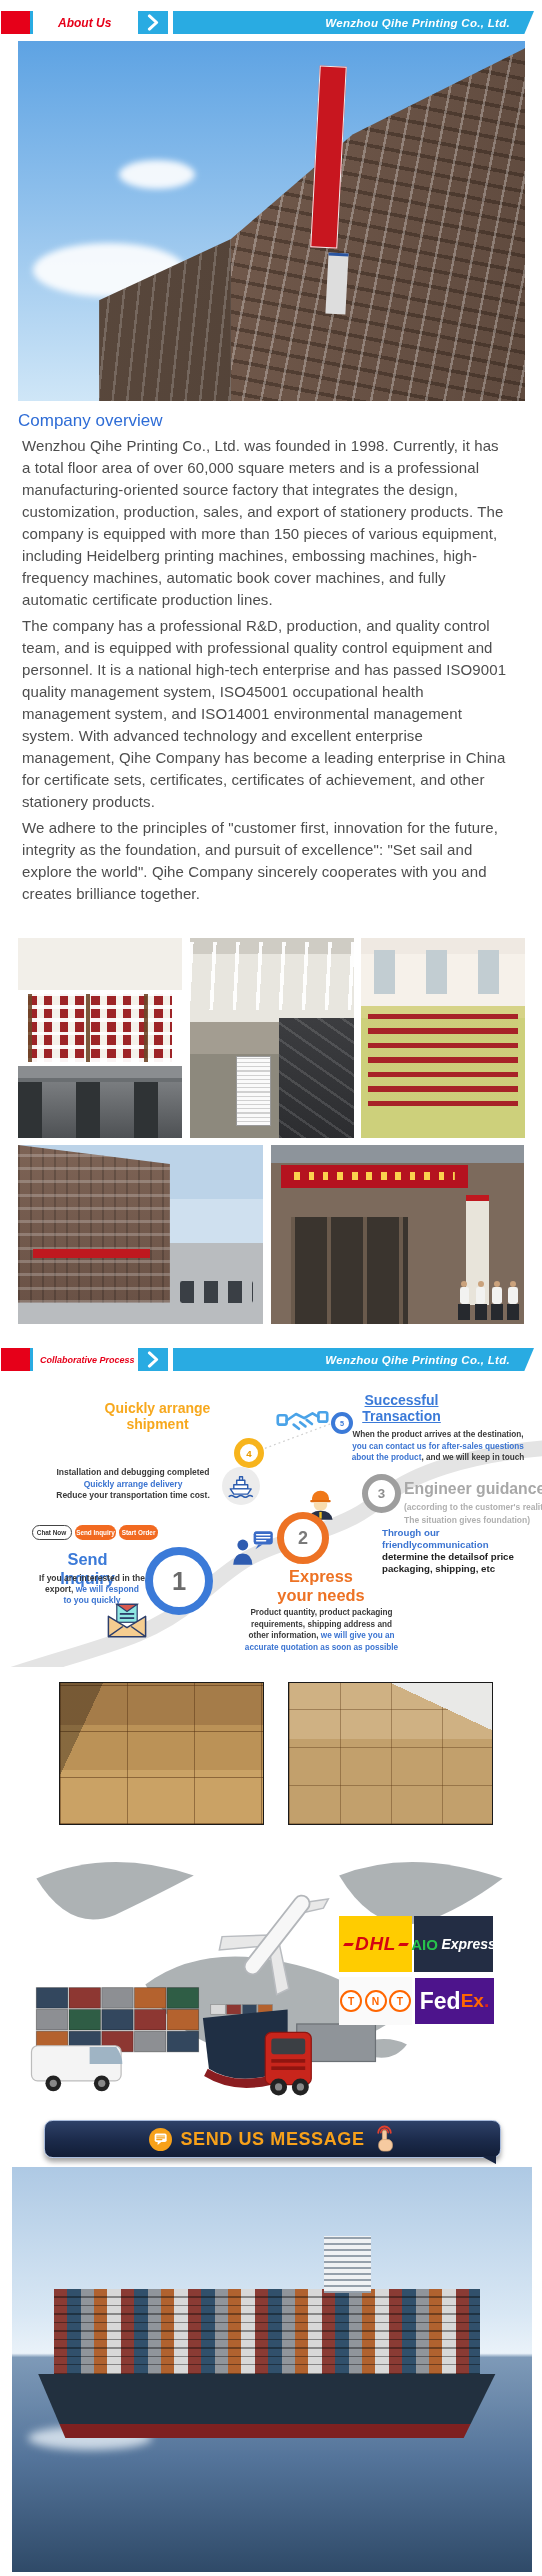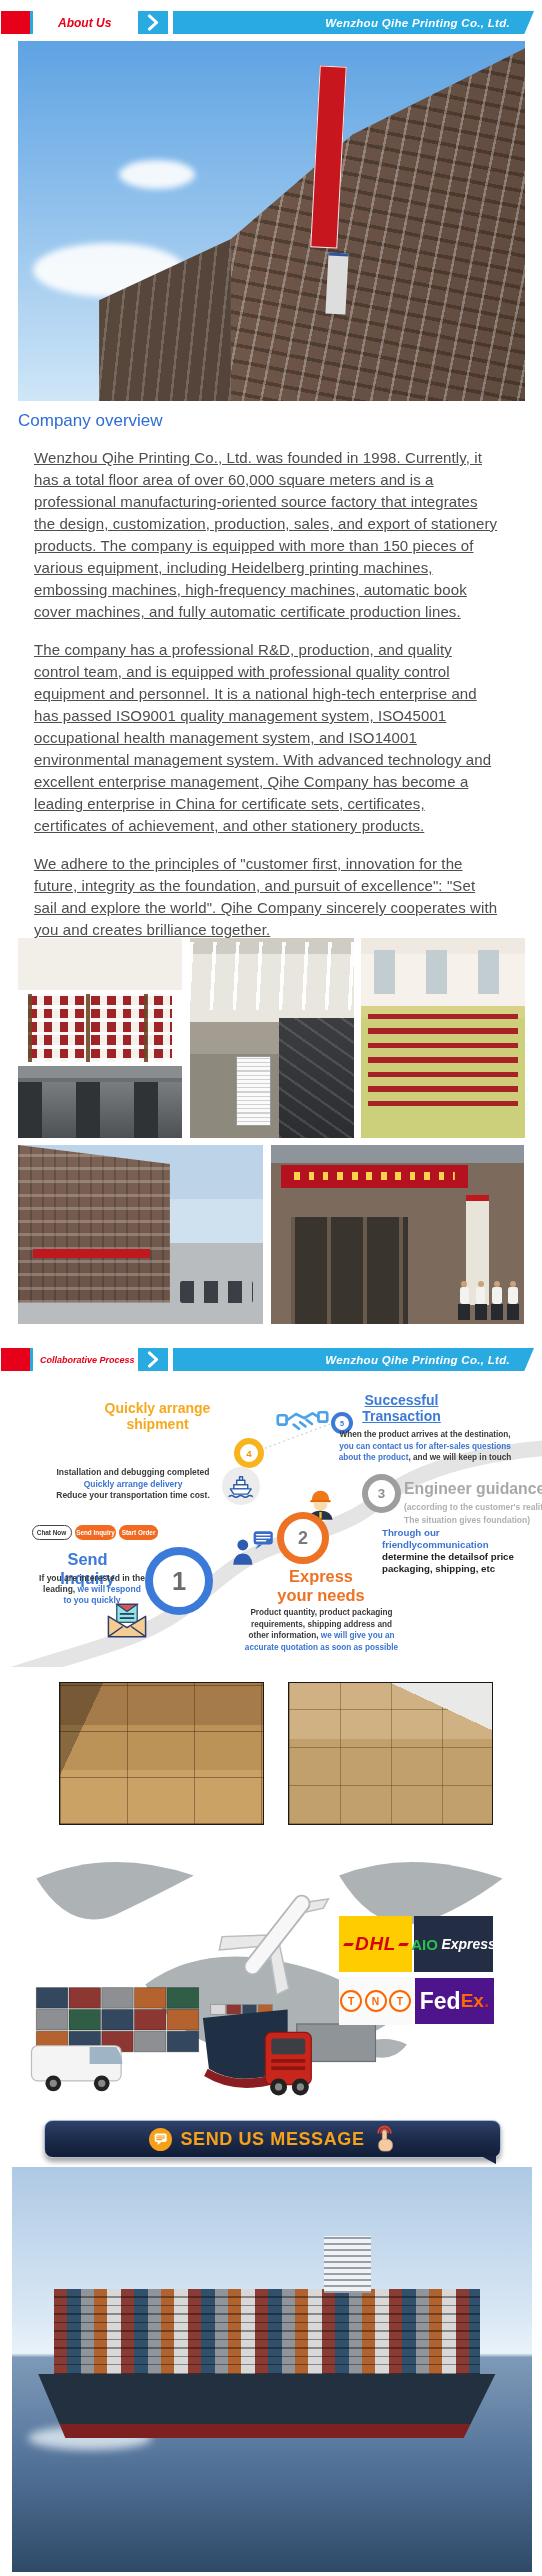--- a/index.html
+++ b/index.html
@@ -35,21 +35,21 @@
      clip-path:polygon(16% 100%,16% 72%,42% 55%,42% 100%);
      background-image:
        repeating-linear-gradient(96deg,rgba(255,255,255,.18) 0 2.4px,transparent 2.4px 14.5px),
        linear-gradient(100deg,#5c4a3e,#4c3d33);}
   .bld-sign-red{position:absolute;left:58.5%;top:7%;width:5%;height:50%;background:#c8161f;border:1.2px solid #eee;transform:rotate(3deg);}
   .bld-sign-white{position:absolute;left:61%;top:59%;width:4%;height:16%;background:#ddd;border-top:3.6px solid #2a55a0;transform:rotate(3deg);}
 
   
   .ov-title{position:absolute;left:18px;top:411px;font-size:17px;font-weight:500;color:#2e6cd6;}
   .ov-body{position:absolute;left:18px;top:431px;width:497px;font-size:15px;line-height:22px;letter-spacing:0.1px;color:#4d4d4d;}
-  .ov-body p{margin:16px;text-decoration:underline;}
+  .ov-body p{margin:4px;}
 
   
   .ph{position:absolute;overflow:hidden;background:#eee;}
   #ph1{left:18px;top:938px;width:164px;height:200px;
      background:linear-gradient(180deg,#f2efe9 0 26%,#ffffff 26% 64%,#8a8d90 64% 70%,#6a6e71 70% 100%);}
   .wall-red{position:absolute;left:6%;right:6%;top:28%;height:34%;
      background-image:
        repeating-linear-gradient(90deg,rgba(110,70,40,.9) 0 3.6px,transparent 3.6px 58px),
        repeating-linear-gradient(0deg,rgba(255,255,255,.95) 0 3.6px,transparent 3.6px 13.3px),
        repeating-linear-gradient(90deg,rgba(150,18,22,.92) 0 8.5px,rgba(255,255,255,0) 8.5px 15.8px);
@@ -108,21 +108,21 @@
   .t-blue-big{color:#3b7ad8;font-weight:bold;font-size:14px;line-height:16.4px;}
   .t-deep-orange{color:#ed7224;font-weight:bold;font-size:16.4px;line-height:19px;}
   .t-gray-big{color:#a8a8a8;font-weight:bold;font-size:15.8px;white-space:nowrap;}
   .sm{font-size:8.2px;line-height:11.5px;font-weight:600;color:#3a3a3a;}
   .sm .bl, .bl{color:#3b74d1;font-weight:bold;}
   #s4t{left:91px;top:19.4px;width:133px;}
   #s4l{left:42px;top:85px;width:182px;font-size:8.5px;}
   #shipcircle{position:absolute;left:222px;top:85px;width:38px;height:38px;border-radius:50%;background:#ececec;display:flex;align-items:center;justify-content:center;}
   #s5hand{position:absolute;left:276px;top:22px;}
   #s5t{left:347px;top:9.7px;width:109px;text-decoration:underline;}
-  #s5l{left:324px;top:47px;width:202px;}
+  #s5l{left:337px;top:47px;width:202px;}
   #s3t{position:absolute;left:404px;top:98px;}
   #s3p{position:absolute;left:404px;top:119px;width:138px;font-size:8.5px;line-height:12.7px;font-weight:bold;color:#b0b0b0;white-space:nowrap;overflow:hidden;}
   #s3b{position:absolute;left:382px;top:145px;width:164px;font-size:9.7px;line-height:12px;font-weight:bold;color:#222;}
   .pill{position:absolute;top:143px;height:14.5px;border-radius:7.3px;display:flex;align-items:center;justify-content:center;font-size:6.4px;font-weight:bold;box-sizing:border-box;cursor:pointer;}
   #pill1{left:31.5px;width:40px;border:1.2px solid #444;color:#333;background:#fff;}
   #pill2{left:75px;width:41px;background:#f26a21;color:#fff;}
   #pill3{left:119px;width:39px;background:#f26a21;color:#fff;}
   #s1t{position:absolute;left:42px;top:168px;width:91px;text-align:center;color:#3b7ad8;font-weight:bold;font-size:16.4px;}
   #s1l{left:33px;top:191px;width:118px;font-size:8.5px;line-height:11.2px;}
   #envelope{position:absolute;left:106px;top:221px;}
@@ -344,21 +344,21 @@
     <div class="pill" id="pill2">
         <span>Send Inquiry</span>
       </div>
     <div class="pill" id="pill3">
         <span>Start Order</span>
       </div>
 
     <div id="s1t">Send Inquiry</div>
     <div class="d-txt sm" id="s1l">
       <div>If you are interested in the</div>
-      <div><span>leading, </span><span class="bl">we will respond</span></div>
+      <div><span>export, </span><span class="bl">we will respond</span></div>
       <div class="bl">to you quickly</div>
     </div>
     <div id="envelope">
       <svg width="42" height="35" viewBox="0 0 70 58">
         <rect x="18" y="2" width="34" height="30" fill="#8fe7e2" stroke="#2c3e6b" stroke-width="2"></rect>
         <path d="M18 2 L35 14 L52 2 Z" fill="#d85a4e" stroke="#2c3e6b" stroke-width="2"></path>
         <line x1="23" y1="18" x2="47" y2="18" stroke="#2c3e6b" stroke-width="3"></line>
         <line x1="23" y1="25" x2="47" y2="25" stroke="#2c3e6b" stroke-width="3"></line>
         <path d="M4 22 L35 41 L66 22 L66 56 L4 56 Z" fill="#f5cd90" stroke="#2c3e6b" stroke-width="2.5" stroke-linejoin="round"></path>
         <path d="M4 56 L28 39 M66 56 L42 39" stroke="#2c3e6b" stroke-width="2.5"></path>

